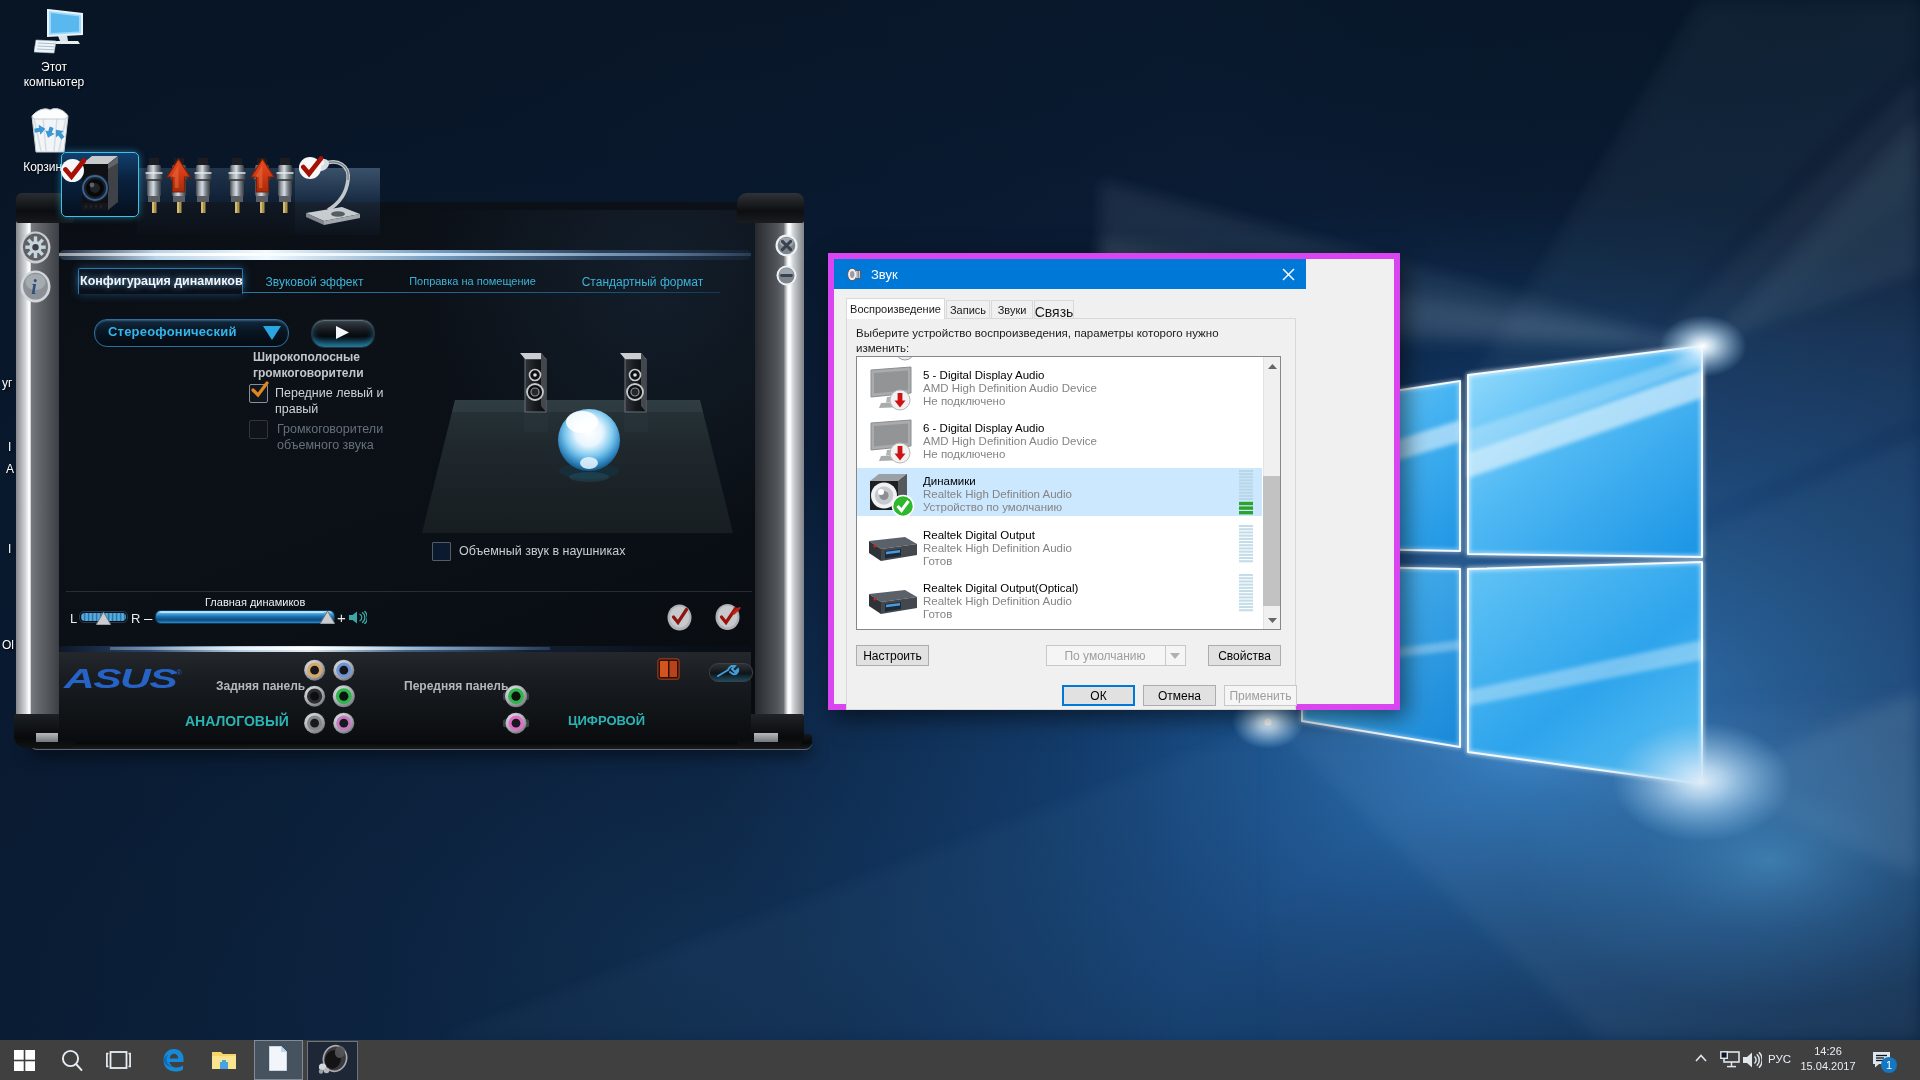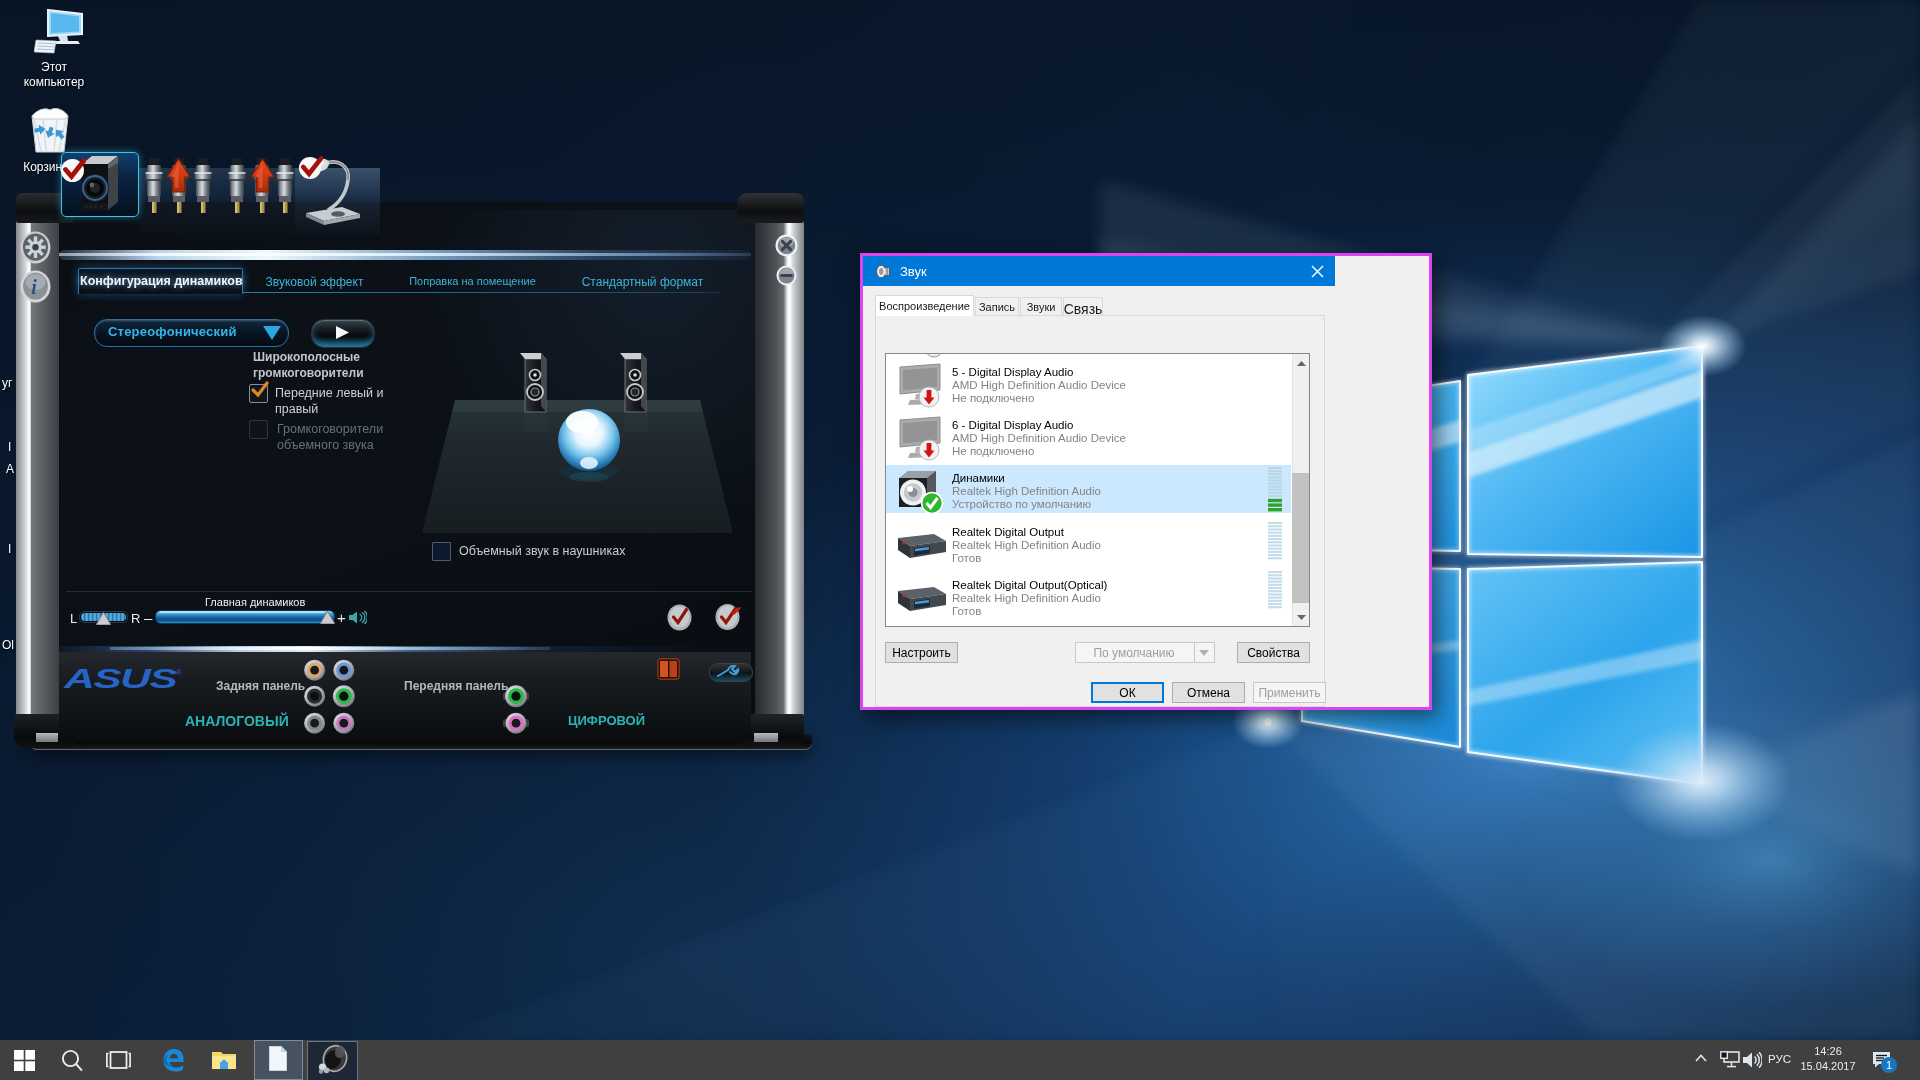--- a/index.html
+++ b/index.html
@@ -489,21 +489,21 @@
       <rect x="0.8" y="0.8" width="21.4" height="20.4" rx="3" fill="#2c1208" stroke="#883318" stroke-width="1.4"></rect>
       <path d="M3 3 L11 3 L11 19 L3 19 Z" fill="#d4541e"></path>
       <path d="M12.5 3 L20 3 L20 19 L12.5 19 Z" fill="#b8431a"></path>
     </svg>
     <div class="abs" style="left:709px;top:663px;width:42px;height:17px;border-radius:9px;background:linear-gradient(180deg,#2e3338 0%,#101418 55%,#1c4a60 100%);border:1px solid #3a4046;"></div>
     <svg class="abs" style="left:716px;top:665px" width="24" height="13" viewBox="0 0 24 13">
       <path d="M2 11 L12 5 M12 5 C13 2 16 0 19 1 L16 4 L19 7 L22 4 C23 7 20 10 17 9 L14 7" fill="none" stroke="#3e9ed8" stroke-width="2" stroke-linecap="round"></path>
     </svg>
   </div>
 
-  <div id="snd" class="abs" style="left:828px;top:253px;width:572px;height:457px;background:#f0f0f0;border:3px solid #d946ef;box-shadow:6px 8px 22px rgba(0,0,0,0.55);box-sizing:border-box;font-family:'Liberation Sans',sans-serif;margin-left:32px;">
+  <div id="snd" class="abs" style="left:828px;top:253px;width:572px;height:457px;background:#f0f0f0;border:6px solid #d946ef;box-shadow:6px 8px 22px rgba(0,0,0,0.55);box-sizing:border-box;font-family:'Liberation Sans',sans-serif;">
     <div class="abs" style="left:0;top:0;width:472px;height:30px;background:#0078d7;"></div>
     <svg class="abs" style="left:12px;top:7px" width="17" height="17" viewBox="0 0 17 17">
       <ellipse cx="6.2" cy="8.5" rx="4.6" ry="6.2" fill="#f0f0f2" stroke="#55555a" stroke-width="1"></ellipse>
       <ellipse cx="6.2" cy="8.5" rx="2.2" ry="3.4" fill="#9a9aa0"></ellipse>
       <path d="M10 4.5 L14.5 4.5 L14.5 12.5 L10 12.5" fill="#c6c6cc" stroke="#55555a" stroke-width="0.9"></path>
       <line x1="12.2" y1="4.5" x2="12.2" y2="12.5" stroke="#55555a" stroke-width="0.7"></line>
     </svg>
     <div class="abs" style="left:37px;top:8px;color:#ffffff;font-size:13px;">Звук</div>
     <svg class="abs" style="left:448px;top:9px" width="13" height="13" viewBox="0 0 13 13">
       <g stroke="#ffffff" stroke-width="1.4">
@@ -515,20 +515,21 @@
     <div class="abs" style="left:12px;top:39px;width:99px;height:21px;background:#ffffff;border:1px solid #d9d9d9;border-bottom:none;z-index:3;box-sizing:border-box;"></div>
     <div class="abs" style="left:12px;top:44px;width:99px;color:#1a1a1a;font-size:11px;text-align:center;z-index:4;">Воспроизведение</div>
     <div class="abs" style="left:112px;top:41px;width:44px;height:19px;background:#f0f0f0;border:1px solid #d9d9d9;border-bottom:none;box-sizing:border-box;"></div>
     <div class="abs" style="left:112px;top:45px;width:44px;color:#1a1a1a;font-size:11px;text-align:center;">Запись</div>
     <div class="abs" style="left:157px;top:41px;width:42px;height:19px;background:#f0f0f0;border:1px solid #d9d9d9;border-bottom:none;box-sizing:border-box;"></div>
     <div class="abs" style="left:157px;top:45px;width:42px;color:#1a1a1a;font-size:11px;text-align:center;">Звуки</div>
     <div class="abs" style="left:200px;top:41px;width:40px;height:19px;background:#f0f0f0;border:1px solid #d9d9d9;border-bottom:none;box-sizing:border-box;"></div>
     <div class="abs" style="left:200px;top:45px;width:40px;color:#1a1a1a;font-size:14px;text-align:center;">Связь</div>
     <div class="abs" style="left:12px;top:59px;width:450px;height:392px;background:#f0f0f0;border:1px solid #d9d9d9;box-sizing:border-box;z-index:2;"></div>
 
+    <div class="abs" style="left:22px;top:67px;width:378px;color:#1a1a1a;font-size:11.5px;line-height:15px;z-index:5;">Выберите устройство воспроизведения, параметры которого нужно изменить:</div>
 
     <div class="abs" style="left:22px;top:97px;width:425px;height:274px;background:#ffffff;border:1px solid #828790;box-sizing:border-box;z-index:5;overflow:hidden;">
 
       <svg class="abs" style="left:38px;top:-4px" width="20" height="8" viewBox="0 0 20 8">
           <circle cx="10" cy="-2" r="9" fill="#ededee" stroke="#9a9a9a" stroke-width="1"></circle>
         </svg>
 
       <div class="abs" style="left:66px;top:12px;color:#000;font-size:11.5px;">5 - Digital Display Audio</div>
       <div class="abs" style="left:66px;top:25px;color:#848484;font-size:11.5px;">AMD High Definition Audio Device</div>
       <div class="abs" style="left:66px;top:38px;color:#848484;font-size:11.5px;">Не подключено</div>

